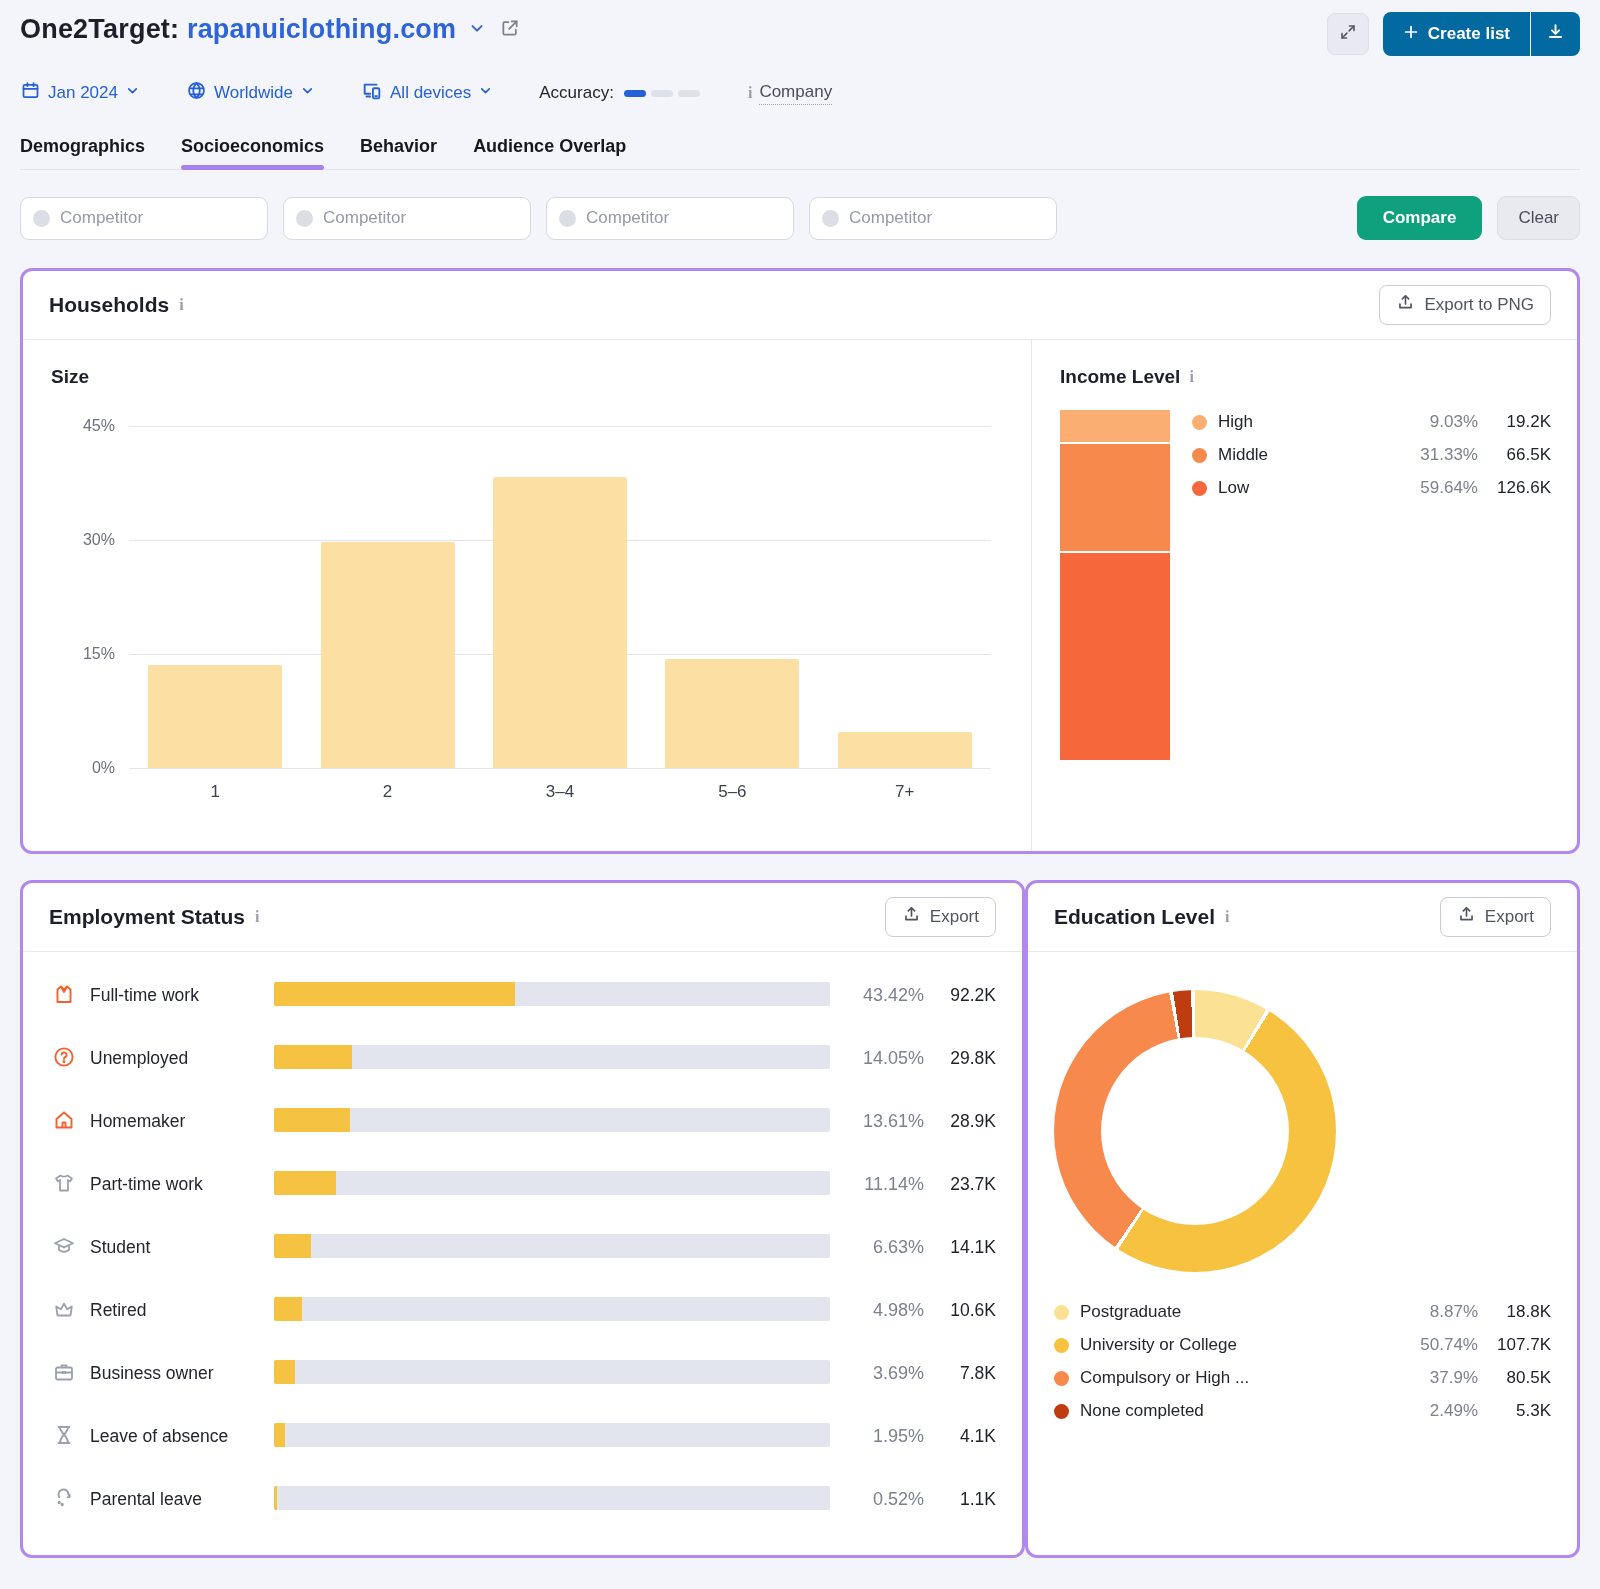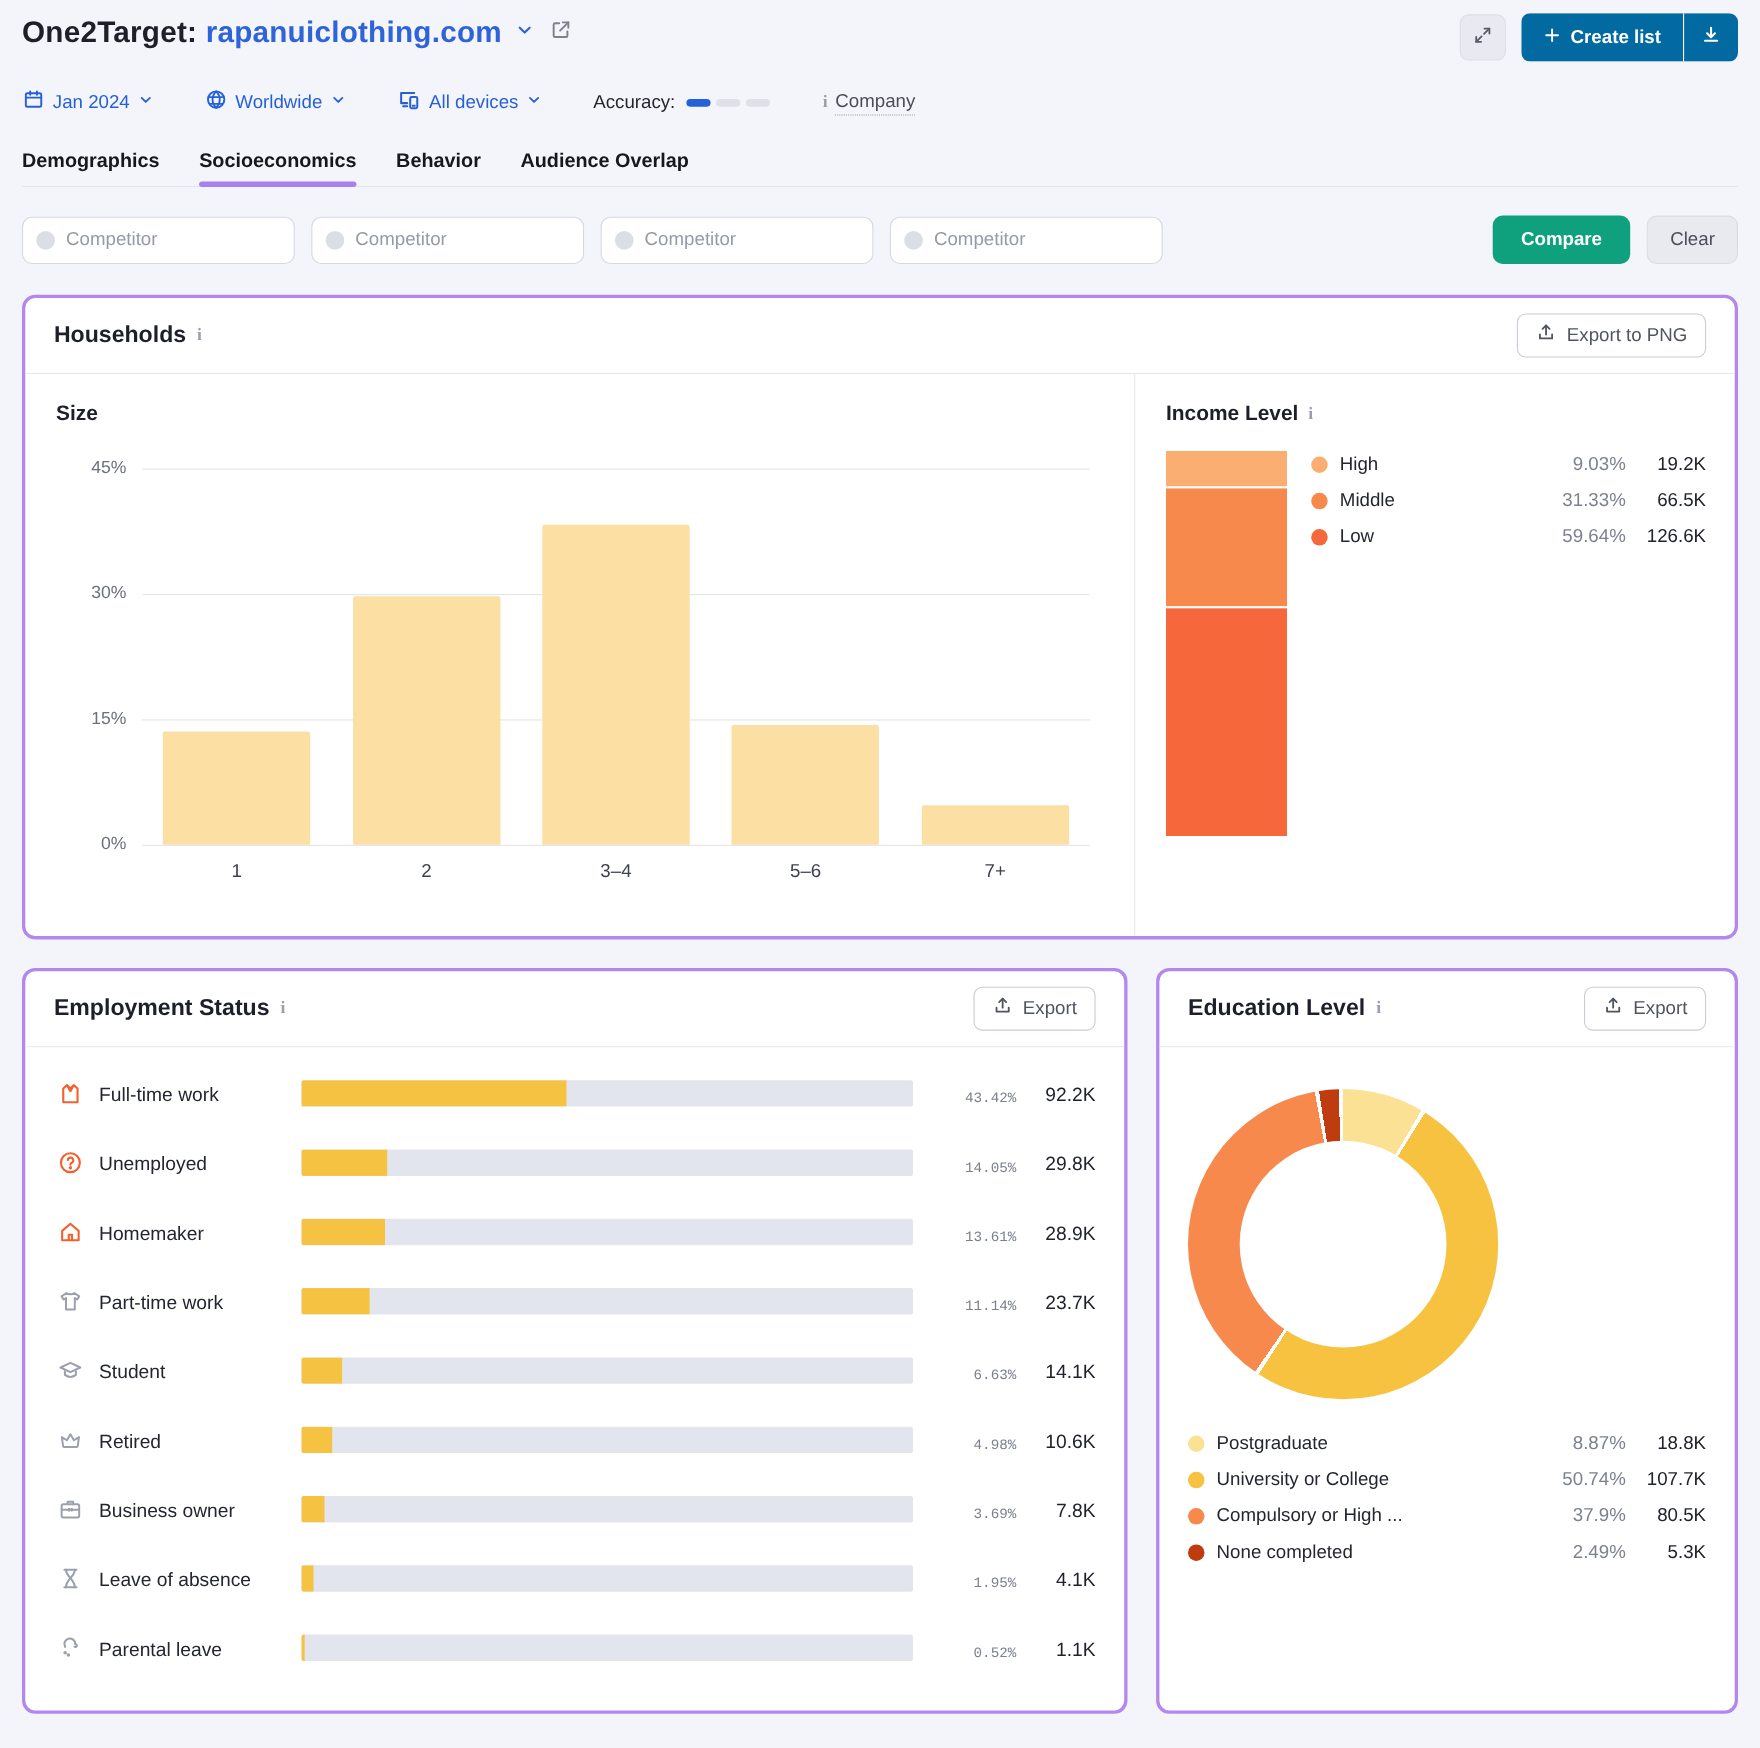--- a/index.html
+++ b/index.html
@@ -87,31 +87,31 @@
   .stacked-seg { width:100%; }
   .stacked-seg + .stacked-seg { border-top:2px solid #fff; }
   .legend { display:flex; flex-direction:column; gap:13px; flex:1; padding-top:2px; }
   .legend-row { display:flex; align-items:center; gap:11px; font-size:17px; }
   .legend-dot { width:15px; height:15px; border-radius:50%; flex:0 0 auto; }
   .legend-label { flex:1; color:#23262e; }
   .legend-pct { color:#7c818e; text-align:right; min-width:72px; }
   .legend-val { color:#20232b; text-align:right; min-width:62px; }
 
   
-  .bottom-row { display:flex; gap:26px; margin-top:26px; align-items:stretch; }
+  .bottom-row { display:flex; margin-top:26px; align-items:stretch; }
   .employment-card { width:1005px; height:678px; display:flex; flex-direction:column; }
   .education-card { flex:1; height:678px; display:flex; flex-direction:column; }
 
   .emp-rows { padding:30px 26px 10px 28px; display:flex; flex-direction:column; gap:39px; }
   .emp-row { display:flex; align-items:flex-end; height:24px; }
   .emp-icon { width:26px; display:flex; align-items:center; justify-content:center; flex:0 0 auto; }
   .emp-label { width:184px; margin-left:13px; font-size:17.5px; color:#23262e; flex:0 0 auto; }
   .emp-bar-track { flex:1; height:24px; background:#e3e5ee; border-radius:2px; overflow:hidden; }
   .emp-bar-fill { height:100%; background:#f6c242; }
-  .emp-pct { width:94px; text-align:right; font-size:13px; color:#7c818e; flex:0 0 auto;font-family:Liberation Mono, monospace; }
+  .emp-pct { width:94px; text-align:right; font-size:18px; color:#7c818e; flex:0 0 auto; }
   .emp-val { width:72px; text-align:right; font-size:17.5px; color:#20232b; flex:0 0 auto; }
 
   .edu-body { flex:1; display:flex; flex-direction:column; align-items:flex-start; padding:22px 26px 16px; }
   .donut { width:282px; height:282px; border-radius:50%; position:relative; margin-top:16px; }
   .donut::after { content:""; position:absolute; inset:47px; background:#fff; border-radius:50%; }
   .edu-legend { width:100%; margin-top:30px; display:flex; flex-direction:column; gap:13px; }
 </style>
 </head>
 <body>
 

